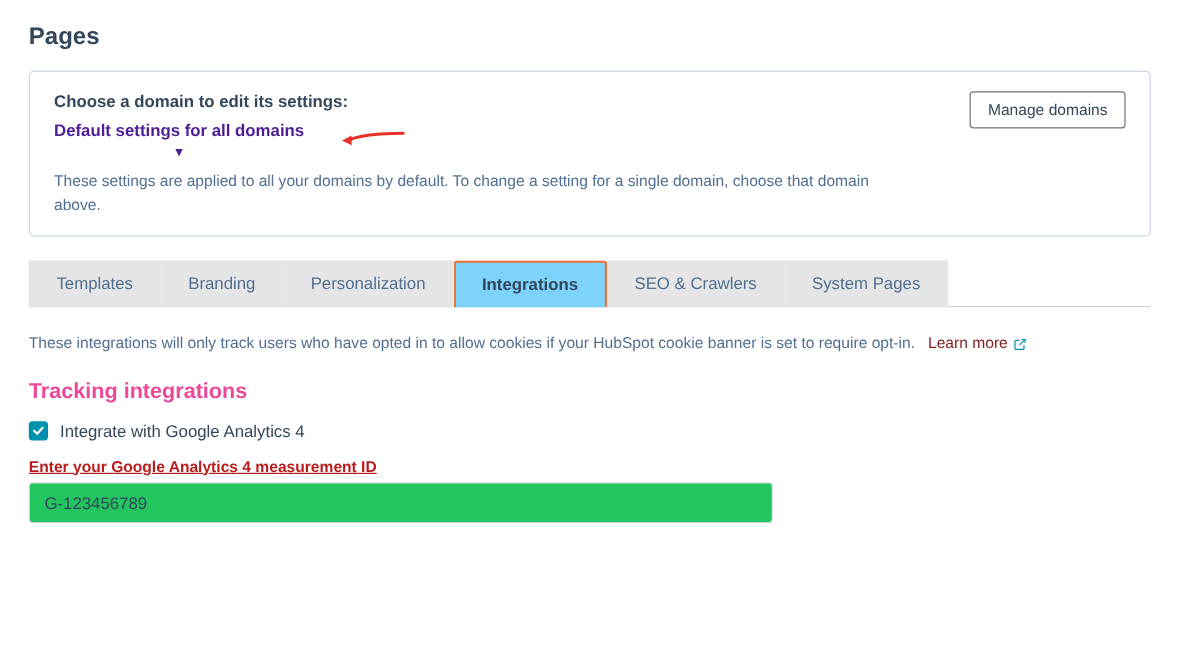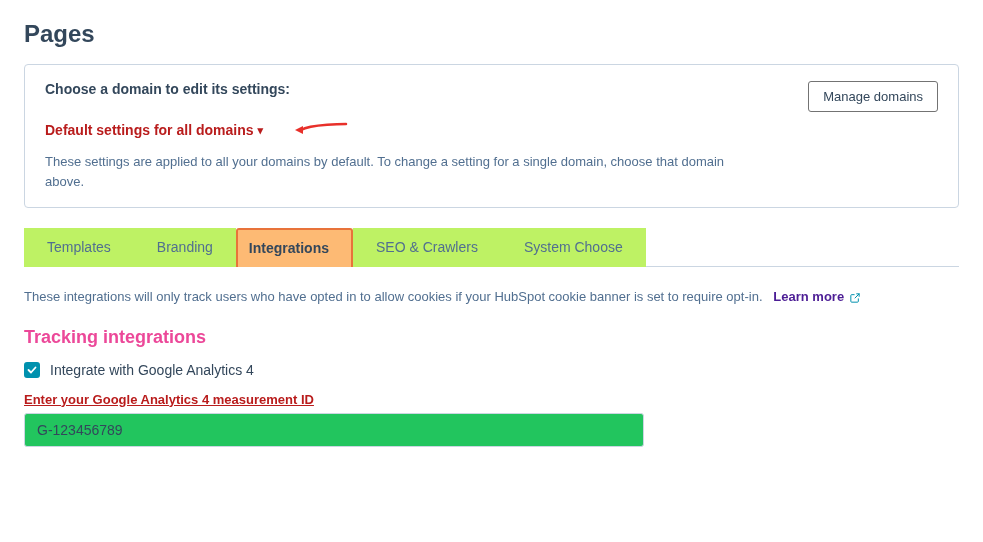--- a/index.html
+++ b/index.html
@@ -5,21 +5,21 @@
     * { box-sizing: border-box; margin: 0; padding: 0; }
     body {
       font-family: -apple-system, BlinkMacSystemFont, "Segoe UI", Helvetica, Arial, sans-serif;
       font-size: 14px;
       color: #33475b;
       background: #fff;
       padding: 20px 24px;
     }
 
     .page-title {
-      font-size: 24px;
+      font-size: 20px;
       font-weight: 600;
       color: #33475b;
       margin-bottom: 16px;
     }
 
     .domain-box {
       border: 1px solid #cbd6e2;
       border-radius: 4px;
       padding: 16px 20px;
       margin-bottom: 20px;
@@ -27,39 +27,40 @@
       align-items: flex-start;
       justify-content: space-between;
     }
 
     .domain-box-left {}
 
     .domain-choose-label {
       font-weight: 600;
       font-size: 14px;
       color: #33475b;
-      margin-bottom: 19px;
+      margin-bottom: 8px;
     }
 
     .domain-dropdown-row {
       display: flex;
       align-items: center;
       gap: 12px;
       margin-bottom: 8px;
     }
 
     .domain-dropdown-link {
-      color: #b91c1c;
+      color: #4c1d95;
       font-weight: 600;
       font-size: 14px;
       cursor: pointer;
       display: flex;
       align-items: center;
       gap: 4px;
       text-decoration: none;
+      flex-direction: column;
     }
 
     .domain-desc {
       font-size: 13px;
       color: #516f90;
       max-width: 680px;
       line-height: 1.5;
     }
 
     .manage-domains-btn {
@@ -82,47 +83,46 @@
     }
 
     .tab {
       padding: 10px 22px;
       font-size: 14px;
       color: #516f90;
       cursor: pointer;
       border: 1px solid transparent;
       border-bottom: none;
       margin-bottom: -1px;
-      background: #bef264;
+      background: #e5e5e5;
       white-space: nowrap;
     }
 
     .tab.active {
       color: #33475b;
       font-weight: 700;
       border: 2px solid #e8733a;
       border-bottom: none;
       border-radius: 3px 3px 0 0;
       margin-bottom: -1px;
-      background: #fdba74;
+      background: #7dd3fc;
       padding-bottom: 11px;
-      padding-left: 11px;
     }
 
     
     .info-line {
       font-size: 13px;
       color: #516f90;
       margin-bottom: 20px;
       line-height: 1.5;
     }
 
     .info-line a {
-      color: #4c1d95;
-      font-weight: 700;
+      color: #7f1d1d;
+      font-weight: 400;
       text-decoration: none;
     }
 
     .external-icon {
       display: inline-block;
       width: 10px;
       height: 10px;
       vertical-align: middle;
       margin-left: 2px;
     }
@@ -219,23 +219,24 @@
       </span>
     </div>
     <div class="domain-desc">These settings are applied to all your domains by default. To change a setting for a single domain, choose that domain above.</div>
   </div>
   <button class="manage-domains-btn">Manage domains</button>
 </div>
 
 <div class="tabs-container">
   <div class="tab">Templates</div>
   <div class="tab">Branding</div>
+  <div class="tab">Personalization</div>
   <div class="tab active">Integrations</div>
   <div class="tab">SEO &amp; Crawlers</div>
-  <div class="tab">System Choose</div>
+  <div class="tab">System Pages</div>
 </div>
 
 <div class="info-line">
   <span>These integrations will only track users who have opted in to allow cookies if your HubSpot cookie banner is set to require opt-in.</span>
   &nbsp;
   <a href="#">
     <span>Learn more</span>
     <svg class="external-icon" viewBox="0 0 12 12" fill="none" xmlns="http://www.w3.org/2000/svg">
       <path d="M5 2H2a1 1 0 0 0-1 1v7a1 1 0 0 0 1 1h7a1 1 0 0 0 1-1V7" stroke="#0091ae" stroke-width="1.2" stroke-linecap="round"></path>
       <path d="M8 1h3v3" stroke="#0091ae" stroke-width="1.2" stroke-linecap="round" stroke-linejoin="round"></path>

